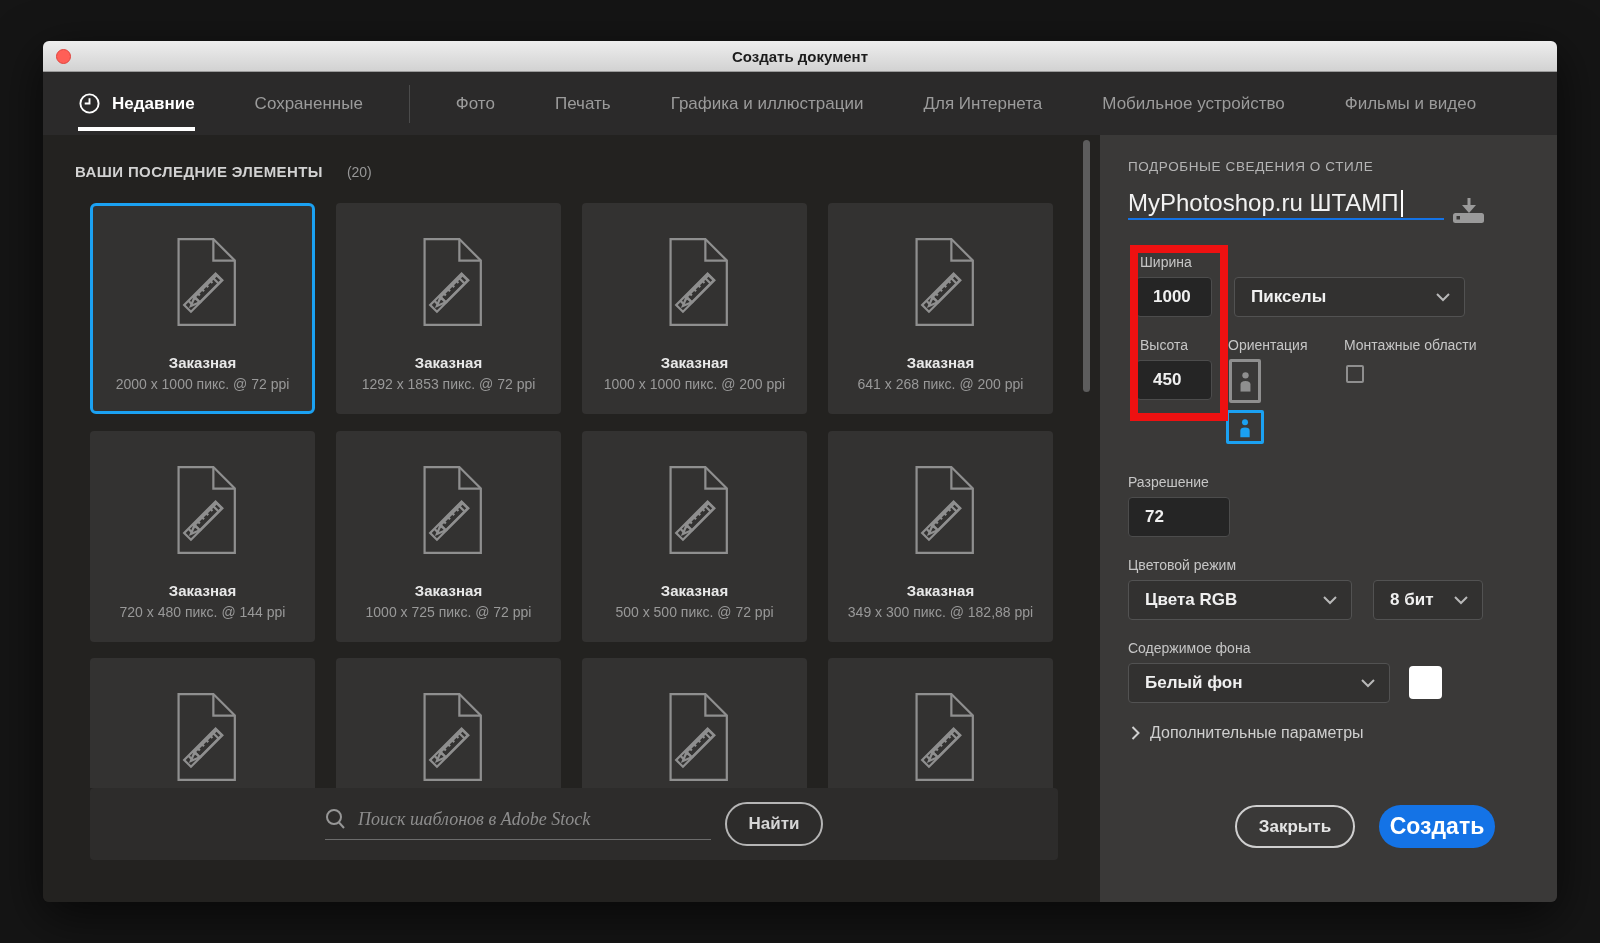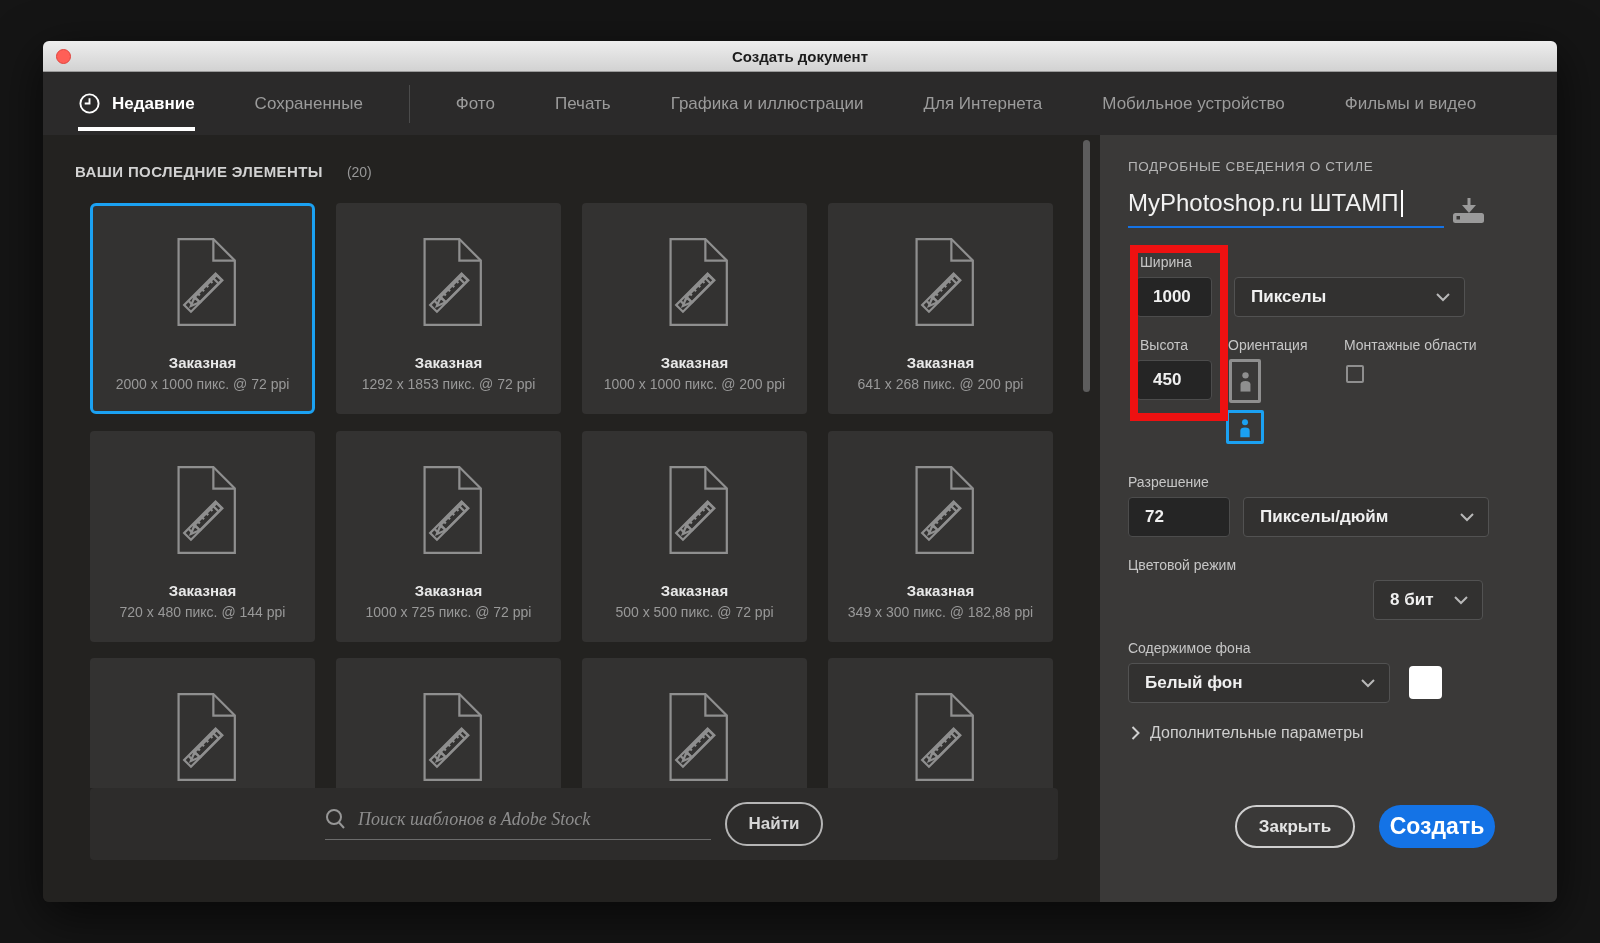--- a/index.html
+++ b/index.html
@@ -54,21 +54,21 @@
                         font-family:"Liberation Serif","DejaVu Serif",serif;
                         font-style:italic; font-size:18px; color:#c7c7c7; }
   .search-field input::placeholder { color:#8d8d8d; }
   .pill { border:2px solid #b5b5b5; border-radius:22px; background:transparent;
           color:#d6d6d6; font-size:17px; font-weight:700; }
   .find-btn { width:98px; height:44px; }
   
   .rp-head { position:absolute; left:28px; top:24px; color:#b4b4b4; font-size:13.5px;
              letter-spacing:.6px; }
   .name-wrap { position:absolute; left:28px; top:54px; width:316px;
-               border-bottom:2px solid #1473e6; padding-bottom:9px;
+               border-bottom:2px solid #1473e6; padding-bottom:1px;
                display:flex; align-items:center; }
   .name-text { color:#f2f2f2; font-size:24px; white-space:nowrap; }
   .caret { width:2px; height:27px; background:#ffffff; margin-left:2px; }
   .dl-icon { position:absolute; left:352px; top:62px; }
   .lbl { position:absolute; color:#c6c6c6; font-size:14px; white-space:nowrap; }
   .field { position:absolute; height:40px; background:#252525; border:1px solid #4c4c4c;
            border-radius:4px; color:#f0f0f0; font-size:17px; font-weight:700;
            display:flex; align-items:center; padding-left:16px; }
   .dd { position:absolute; height:40px; background:#323130; border:1px solid #525252;
         border-radius:4px; color:#f0f0f0; font-size:17px; font-weight:700;
@@ -314,28 +314,28 @@
         <svg width="16" height="21" viewBox="0 0 24 30" fill="#1ba1f2">
             <use href="#person"></use>
           </svg>
       </div>
 
       <div class="lbl" style="left:244px; top:202px;">Монтажные области</div>
       <div class="checkbox"></div>
 
       <div class="lbl" style="left:28px; top:339px;">Разрешение</div>
       <div class="field" style="left:28px; top:362px; width:102px;">72</div>
-      <div class="dd" style="left:143px; top:362px; width:246px;">
-        <span>Пикселы/дюйм</span>
+
+      <div class="lbl" style="left:28px; top:422px;">Цветовой режим</div>
+      <div class="dd" style="left:28px; top:445px; width:224px;">
+        <span>Цвета RGB</span>
         <svg width="14" height="9">
             <use href="#chevdown"></use>
           </svg>
       </div>
-
-      <div class="lbl" style="left:28px; top:422px;">Цветовой режим</div>
       <div class="dd" style="left:273px; top:445px; width:110px;">
         <span>8 бит</span>
         <svg width="14" height="9">
             <use href="#chevdown"></use>
           </svg>
       </div>
 
       <div class="lbl" style="left:28px; top:505px;">Содержимое фона</div>
       <div class="dd" style="left:28px; top:528px; width:262px;text-align:right;">
         <span>Белый фон</span>

